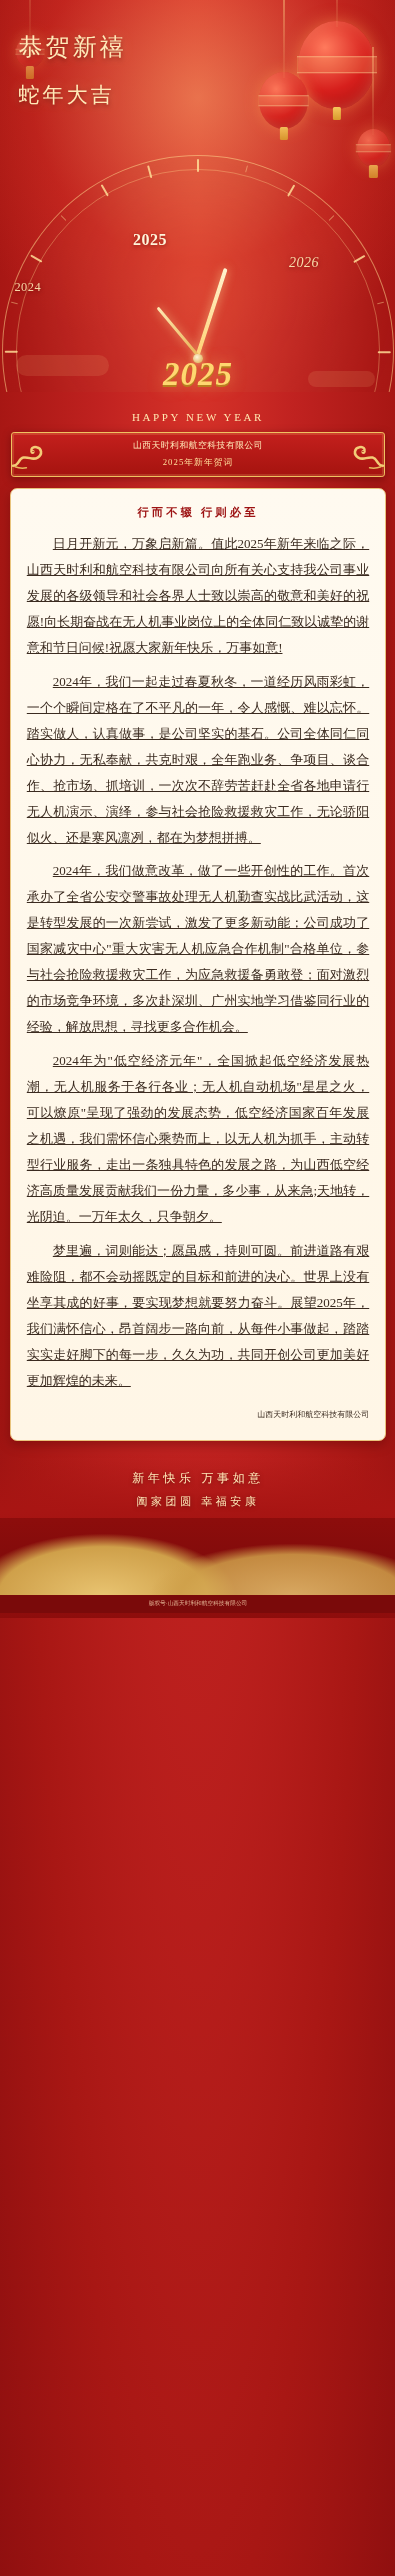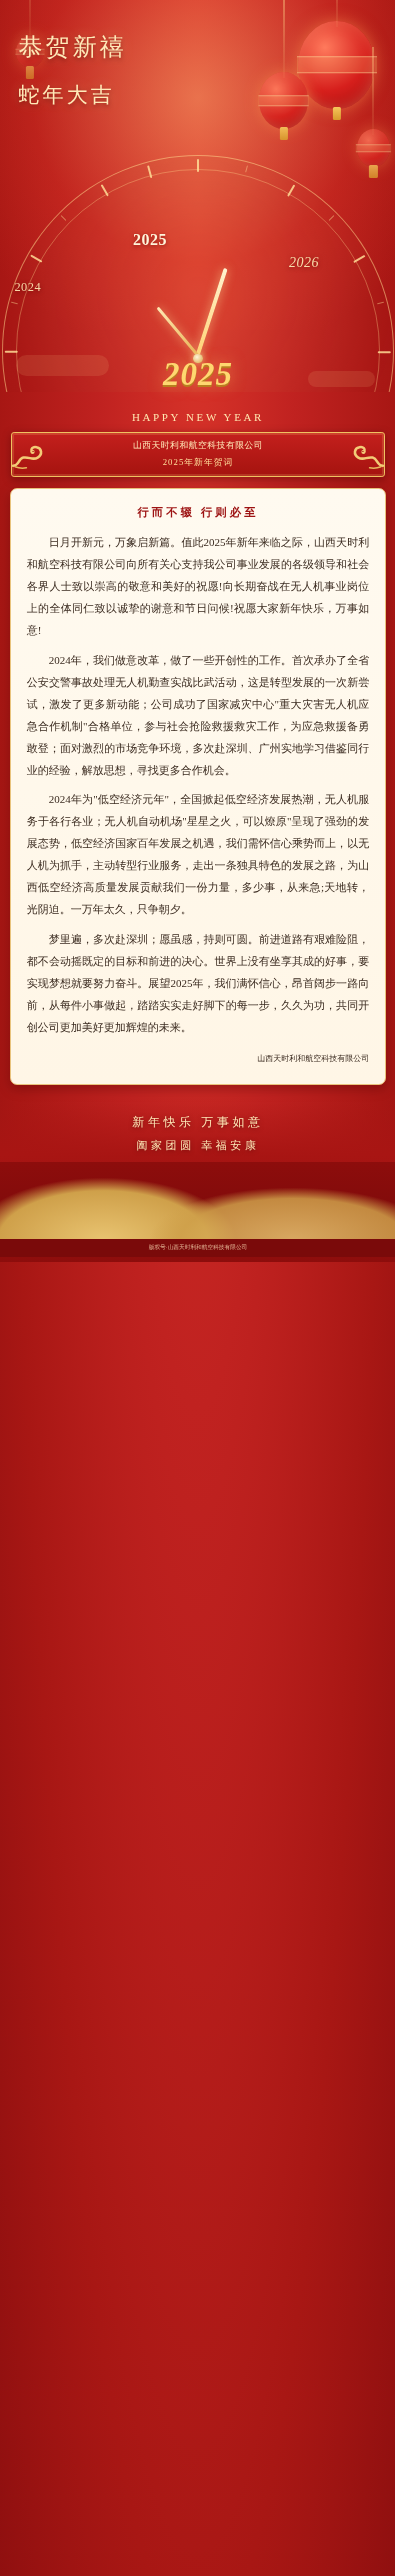--- a/index.html
+++ b/index.html
@@ -230,25 +230,26 @@
     color: #9d1313;
     font-size: 11.3px;
     font-weight: bold;
     letter-spacing: 3.1px;
     font-family: "Liberation Serif", serif;
     margin-bottom: 11.3px;
   }
   .card p {
     margin: 0 0 7.7px;
     color: #3b2b20;
-    font-size: 11px;
+    font-size: 13px;
     line-height: 2.0;
     text-align: justify;
     text-indent: 2em;
     font-family: "Liberation Serif", serif;
+    text-decoration: underline;
   }
   .card .sign {
     margin-top: 13.4px;
     text-align: right;
     color: #3b2b20;
     font-size: 8px;
     line-height: 1.9;
     font-family: "Liberation Serif", serif;
   }
 
@@ -257,21 +258,21 @@
     position: relative;
     margin-top: 13.4px;
     padding: 15.5px 0 5.2px;
     text-align: center;
     background: linear-gradient(180deg, rgba(178,22,20,0) 0%, #a81513 35%, #8d0d0c 100%);
   }
   .bottom .b1 {
     color: #ffe9b8;
     font-size: 12px;
     letter-spacing: 3.6px;
-    font-family: Liberation Serif, serif;
+    font-family: Liberation Sans, sans-serif;
     text-shadow: 0 1px 4.1px rgba(70,0,0,.6);
   }
   .bottom .b2 {
     margin-top: 7.2px;
     color: #ffe9b8;
     font-size: 11px;
     letter-spacing: 3.6px;
     font-family: "Liberation Serif", serif;
     text-shadow: 0 1px 4.1px rgba(70,0,0,.6);
   }
@@ -392,23 +393,24 @@
       </svg>
       <div class="t1">山西天时利和航空科技有限公司</div>
       <div class="t2">2025年新年贺词</div>
     </div>
   </div>
 
   <div class="card">
     <div class="doc-title">行而不辍 行则必至</div>
 
     <p>日月开新元，万象启新篇。值此2025年新年来临之际，山西天时利和航空科技有限公司向所有关心支持我公司事业发展的各级领导和社会各界人士致以崇高的敬意和美好的祝愿!向长期奋战在无人机事业岗位上的全体同仁致以诚挚的谢意和节日问候!祝愿大家新年快乐，万事如意!</p>
+    <p>2024年，我们一起走过春夏秋冬，一道经历风雨彩虹，一个个瞬间定格在了不平凡的一年，令人感慨、难以忘怀。踏实做人，认真做事，是公司坚实的基石。公司全体同仁同心协力，无私奉献，共克时艰，全年跑业务、争项目、谈合作、抢市场、抓培训，一次次不辞劳苦赶赴全省各地申请行无人机演示、演绎，参与社会抢险救援救灾工作，无论骄阳似火、还是寒风凛冽，都在为梦想拼搏。</p>
     <p>2024年，我们做意改革，做了一些开创性的工作。首次承办了全省公安交警事故处理无人机勤查实战比武活动，这是转型发展的一次新尝试，激发了更多新动能；公司成功了国家减灾中心"重大灾害无人机应急合作机制"合格单位，参与社会抢险救援救灾工作，为应急救援备勇敢登；面对激烈的市场竞争环境，多次赴深圳、广州实地学习借鉴同行业的经验，解放思想，寻找更多合作机会。</p>
     <p>2024年为"低空经济元年"，全国掀起低空经济发展热潮，无人机服务于各行各业；无人机自动机场"星星之火，可以燎原"呈现了强劲的发展态势，低空经济国家百年发展之机遇，我们需怀信心乘势而上，以无人机为抓手，主动转型行业服务，走出一条独具特色的发展之路，为山西低空经济高质量发展贡献我们一份力量，多少事，从来急;天地转，光阴迫。一万年太久，只争朝夕。</p>
-    <p>梦里遍，多次赴深圳；愿虽感，持则可圆。前进道路有艰难险阻，都不会动摇既定的目标和前进的决心。世界上没有坐享其成的好事，要实现梦想就要努力奋斗。展望2025年，我们满怀信心，昂首阔步一路向前，从每件小事做起，踏踏实实走好脚下的每一步，久久为功，共同开创公司更加美好更加辉煌的未来。</p>
+    <p>梦里遍，词则能达；愿虽感，持则可圆。前进道路有艰难险阻，都不会动摇既定的目标和前进的决心。世界上没有坐享其成的好事，要实现梦想就要努力奋斗。展望2025年，我们满怀信心，昂首阔步一路向前，从每件小事做起，踏踏实实走好脚下的每一步，久久为功，共同开创公司更加美好更加辉煌的未来。</p>
 
     <div class="sign">
       <div>山西天时利和航空科技有限公司</div>
     </div>
   </div>
 
   <div class="bottom">
     <div class="b1">新年快乐  万事如意</div>
     <div class="b2">阖家团圆  幸福安康</div>
     <div class="hills"></div>

